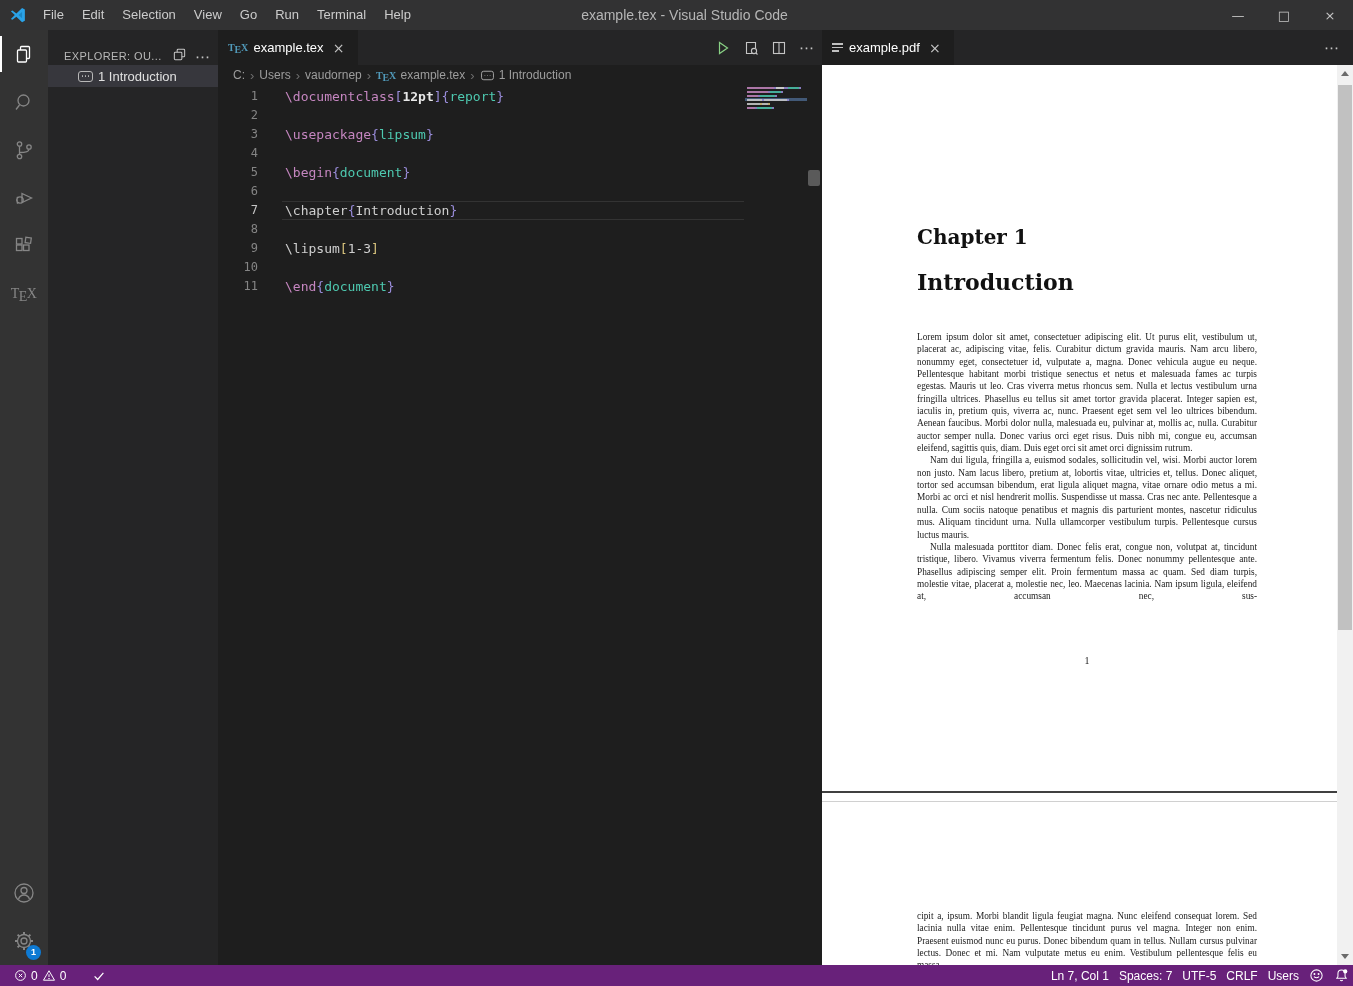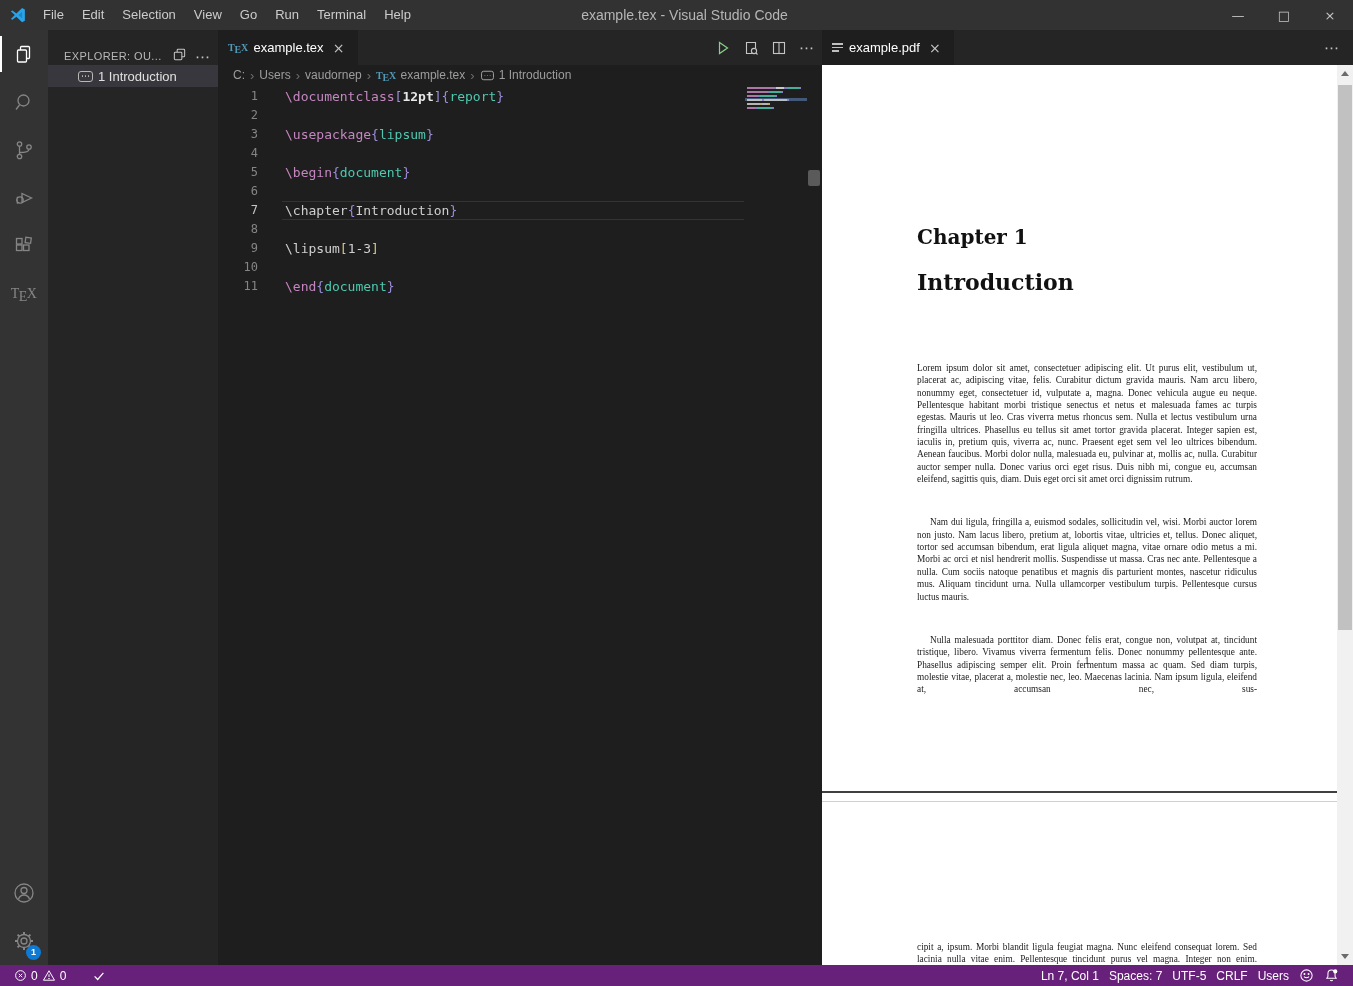--- a/index.html
+++ b/index.html
@@ -67,38 +67,38 @@
   #pdf-group { position:absolute; left:822px; top:30px; right:0; bottom:21px; background:#84cc16; }
   #pdf-viewer { position:absolute; left:0; top:35px; right:0; bottom:0; background:#ffffff; overflow:hidden; }
   .pdf-icon { display:inline-flex; flex-direction:column; gap:2px; width:12px; }
   .pdf-icon i { display:block; height:1.5px; background:#c0c0c0; }
   .pdf-icon i:nth-child(1){ width:11px; } .pdf-icon i:nth-child(2){ width:11px; } .pdf-icon i:nth-child(3){ width:7px; }
   #pdf-page1 { position:absolute; left:0; top:0; right:16px; height:728px; background:#fff; border-bottom:2px solid #404040; }
   #pdf-page2 { position:absolute; left:0; top:736px; right:16px; height:728px; background:#fff; border-top:1px solid #d0d0d0; }
   #pdf-chapter { position:absolute; left:95px; top:160px; font-family:"DejaVu Serif",serif; font-weight:bold; font-size:20px; color:#111; }
   #pdf-intro { position:absolute; left:95px; top:204px; font-family:"DejaVu Serif",serif; font-weight:bold; font-size:22px; color:#111; }
   #pdf-paras { position:absolute; left:95px; top:266px; width:340px; }
-  .pdf-p { font-family:"Liberation Serif",serif; font-size:9.3px; line-height:12.35px; text-align:justify; color:#1b1b1b;margin-top:31px; }
+  .pdf-p { font-family:"Liberation Serif",serif; font-size:9.3px; line-height:12.35px; text-align:justify; color:#1b1b1b; }
   .pdf-p.ind { text-indent:13px; }
   .pdf-p.jlast { text-align-last:justify; }
   #pdf-pagenum { position:absolute; left:95px; top:590px; width:340px; text-align:center; font-family:"Liberation Serif",serif; font-size:10px; color:#1b1b1b; }
   #pdf-paras2 { padding:108px 0 0 95px; width:435px; }
   #pdf-paras2 .pdf-p { width:340px; }
   #pdf-scrollbar { position:absolute; right:0; top:0; bottom:0; width:16px; background:#f1f1f1; }
   .sb-arrow { position:absolute; left:0; width:16px; height:17px; display:flex; align-items:center; justify-content:center; background:#f1f1f1; }
   .sb-arrow svg { display:block; }
   #sb-up { top:0; } #sb-down { bottom:0; }
   #pdf-scroll-thumb { position:absolute; left:1px; top:20px; width:14px; height:545px; background:#c1c1c1; }
 
   
   #statusbar { position:absolute; left:0; right:0; bottom:0; height:21px; background:#68217a; color:#ffffff; display:flex; align-items:center; font-size:12px; }
   .sb-left { display:flex; align-items:center; padding-left:10px; gap:4px; }
   .sb-group { display:flex; align-items:center; gap:4px; padding:0 4px; }
   .sb-check { margin-left:14px; }
-  .sb-right { margin-left:auto; display:flex; align-items:flex-end; gap:10px; padding-right:14px; }
+  .sb-right { margin-left:auto; display:flex; align-items:flex-end; gap:10px; padding-right:4px; }
   .sb-item { white-space:nowrap; }
   #statusbar svg { display:block; }
 </style>
 </head>
 <body>
 
 <div id="app">
 
   <div id="titlebar">
     <div id="vscode-logo">

